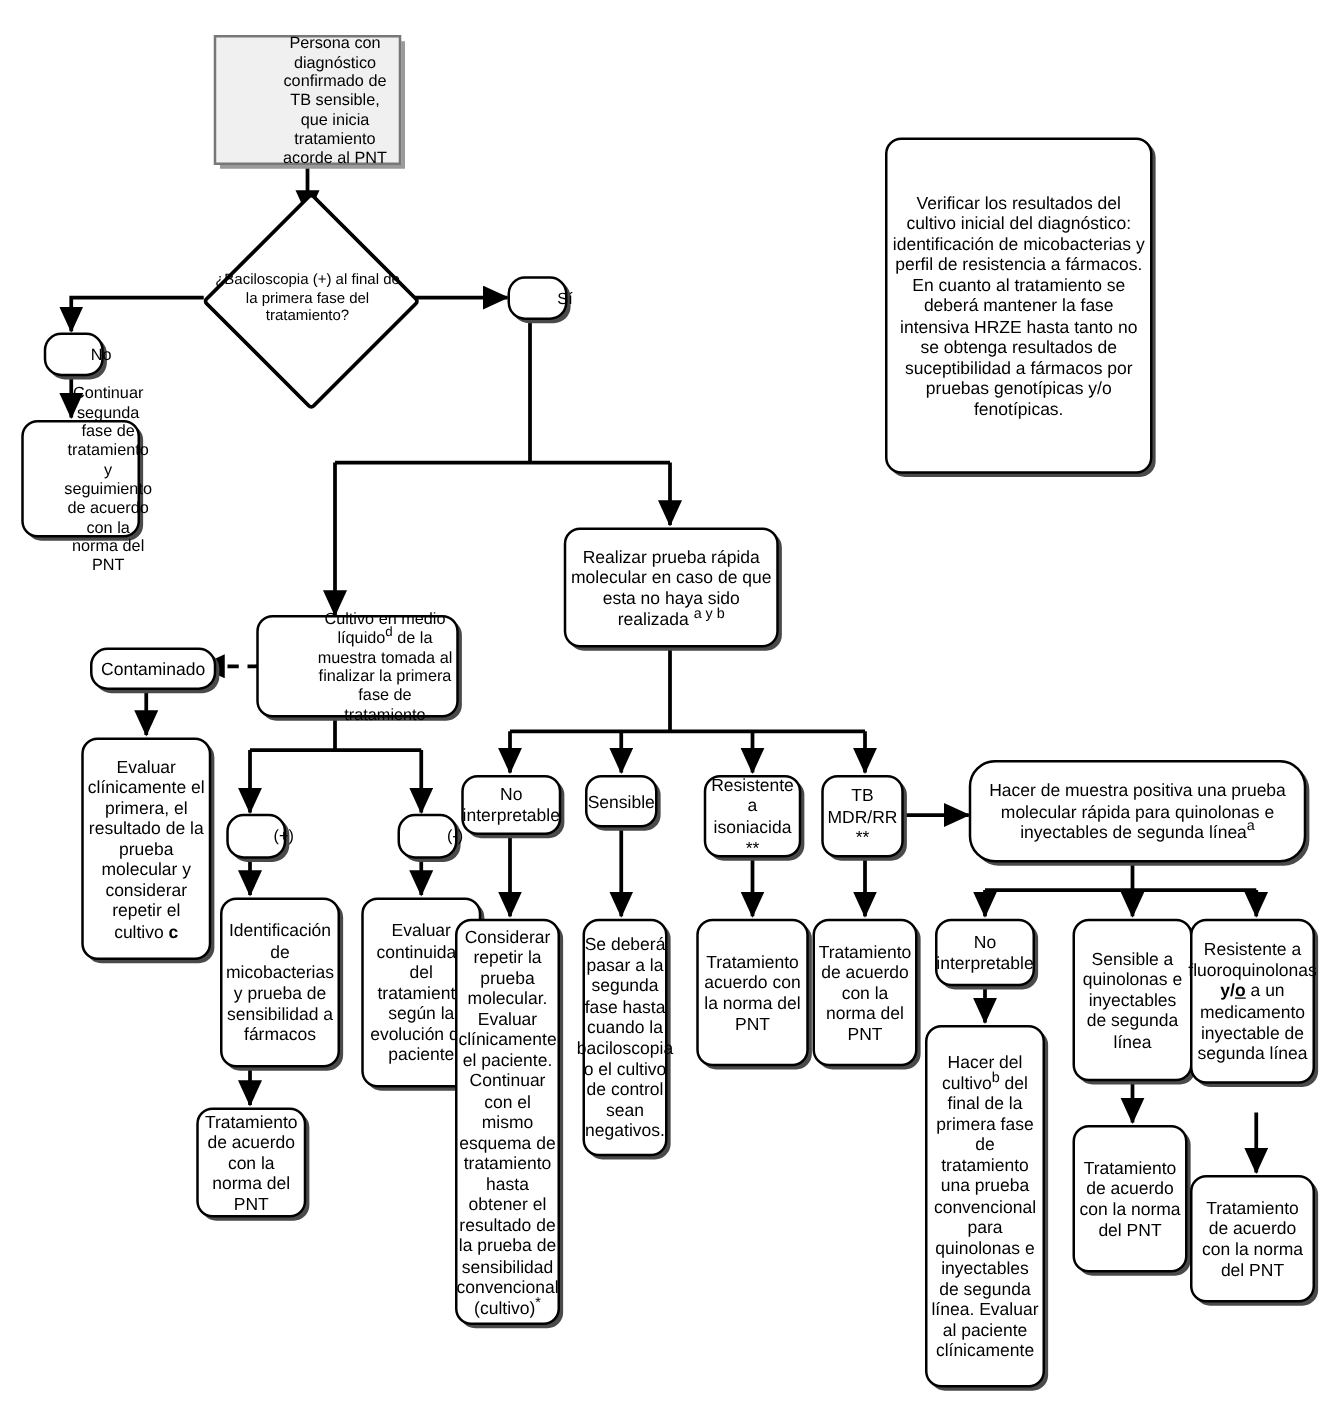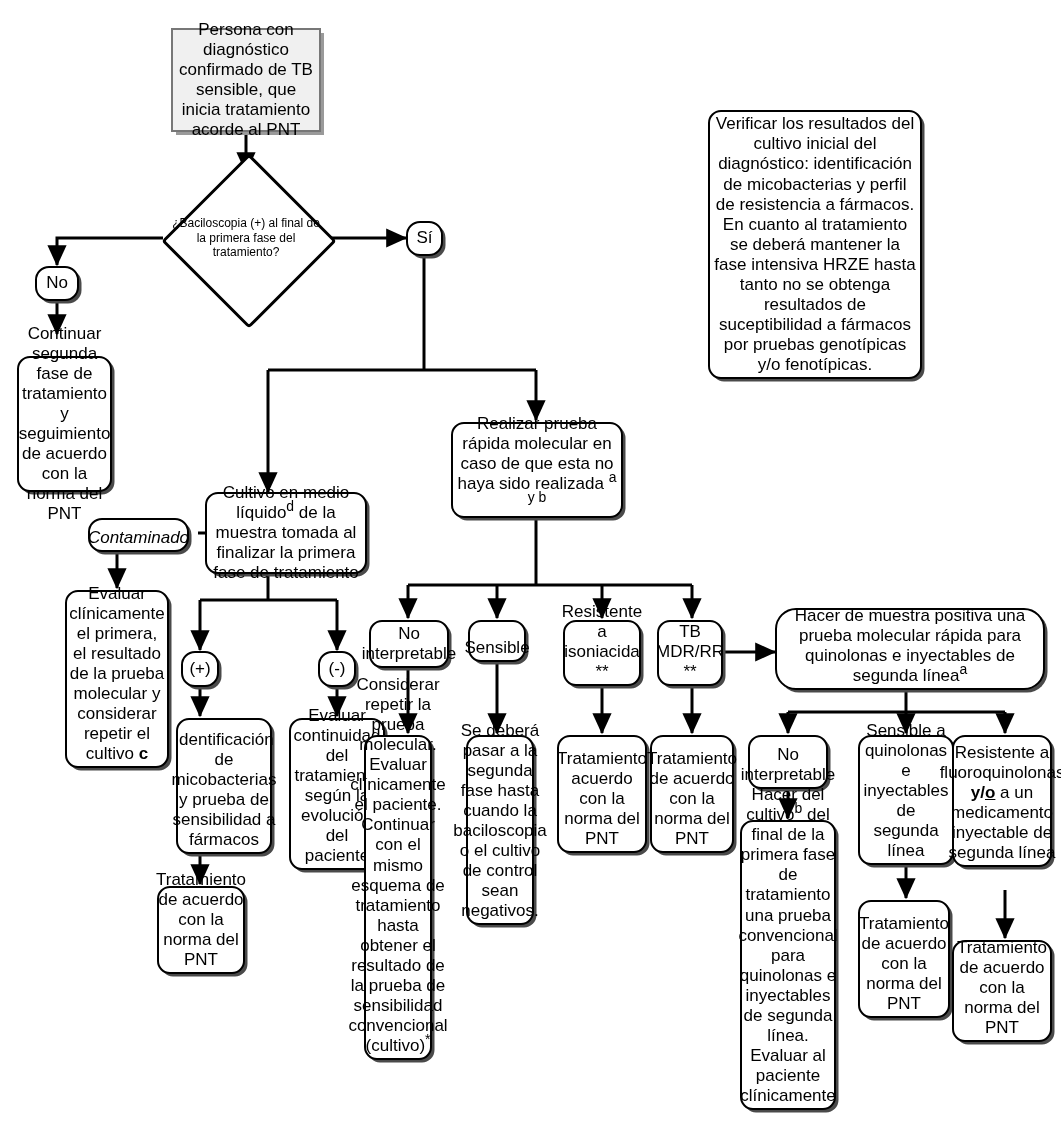--- a/index.html
+++ b/index.html
@@ -11,22 +11,22 @@
   .node{position:absolute;box-sizing:border-box;display:flex;align-items:center;
         justify-content:center;text-align:center;background:#fff;
         border:2.5px solid #000;line-height:1.18;z-index:3;
         box-shadow:3px 3px 0 -0.5px #4a4a4a;}
   .node span.txt{display:block;padding:2px 3px;}
   .rounded{border-radius:13px;}
   .pill{border-radius:14px;}
   .sharp{border-radius:0;}
   .startbox{background:#f0f0f0;border:2px solid #777;box-shadow:4px 4px 0 -1px #9a9a9a;}
 
-  .fs12{font-size:17px;}
-  .fs11{font-size:17px;align-items:flex-end;}
+  .fs12{font-size:13px;padding-left:44px;}
+  .fs11{font-size:14px;}
 
   sup{font-size:0.82em;vertical-align:super;line-height:0;}
   .ul{text-decoration:underline;}
   .b{font-weight:bold;}
 
   .diamond{position:absolute;z-index:3;}
   .diamond .dshape{position:absolute;left:0;top:0;width:100%;height:100%;
         background:#fff;border:3px solid #000;
         transform:rotate(45deg);border-radius:4px;}
   .diamond .dtext{position:absolute;left:0;top:0;width:100%;height:100%;
@@ -118,36 +118,36 @@
   </div>
 
   <div class="node pill fs12" style="left:35px;top:266px;width:44px;height:35px;">
     <span class="txt">No</span>
   </div>
 
   <div class="node pill fs12" style="left:406px;top:221px;width:37px;height:35px;">
     <span class="txt">Sí</span>
   </div>
 
-  <div class="node rounded fs12" style="left:17px;top:336px;width:95px;height:136px;margin-top:20px;">
+  <div class="node rounded fs12" style="left:17px;top:336px;width:95px;height:94px;">
     <span class="txt">Continuar segunda fase de tratamiento y seguimiento de acuerdo con la norma del PNT</span>
   </div>
 
   <div class="node rounded fs11" style="left:708px;top:110px;width:214px;height:269px;">
     <span class="txt">Verificar los resultados del cultivo inicial del diagnóstico: identificación de micobacterias y perfil de resistencia a fármacos. En cuanto al tratamiento se deberá mantener  la fase intensiva HRZE hasta tanto no se obtenga resultados de suceptibilidad a fármacos por pruebas genotípicas y/o fenotípicas.</span>
   </div>
 
   <div class="node rounded fs12" style="left:205px;top:492px;width:162px;height:82px;">
     <span class="txt">
       <span>Cultivo en medio líquido</span><sup>d</sup>
       <span>de la muestra tomada al finalizar la primera fase de tratamiento</span>
     </span>
   </div>
 
-  <div class="node pill fs11" style="left:88px;top:518px;width:101px;height:34px;font-style:italic;">
+  <div class="node pill fs11" style="left:72px;top:518px;width:101px;height:34px;">
     <span class="txt">Contaminado</span>
   </div>
 
   <div class="node rounded fs11" style="left:65px;top:590px;width:104px;height:178px;">
     <span class="txt">
       <span>Evaluar clínicamente el primera, el resultado de la prueba molecular y considerar repetir el cultivo</span>
       <span class="b">c</span>
     </span>
   </div>
 
@@ -193,21 +193,21 @@
     </span>
   </div>
 
   <div class="node rounded fs11" style="left:657px;top:620px;width:66px;height:66px;">
     <span class="txt">
       <span>TB MDR/RR</span>
       <span>**</span>
     </span>
   </div>
 
-  <div class="node rounded fs11" style="left:364px;top:735px;width:68px;height:325px;">
+  <div class="node rounded fs11" style="left:364px;top:735px;width:84px;height:325px;">
     <span class="txt">
       <span>Considerar repetir la prueba molecular. Evaluar clínicamente el paciente. Continuar con el mismo esquema de tratamiento hasta obtener el resultado de la prueba de sensibilidad convencional (cultivo)</span><sup>*</sup>
     </span>
   </div>
 
   <div class="node rounded fs11" style="left:466px;top:735px;width:68px;height:190px;">
     <span class="txt">Se deberá pasar a la segunda fase hasta cuando la baciloscopia o el cultivo de control sean negativos.</span>
   </div>
 
   <div class="node rounded fs11" style="left:557px;top:735px;width:90px;height:118px;">

